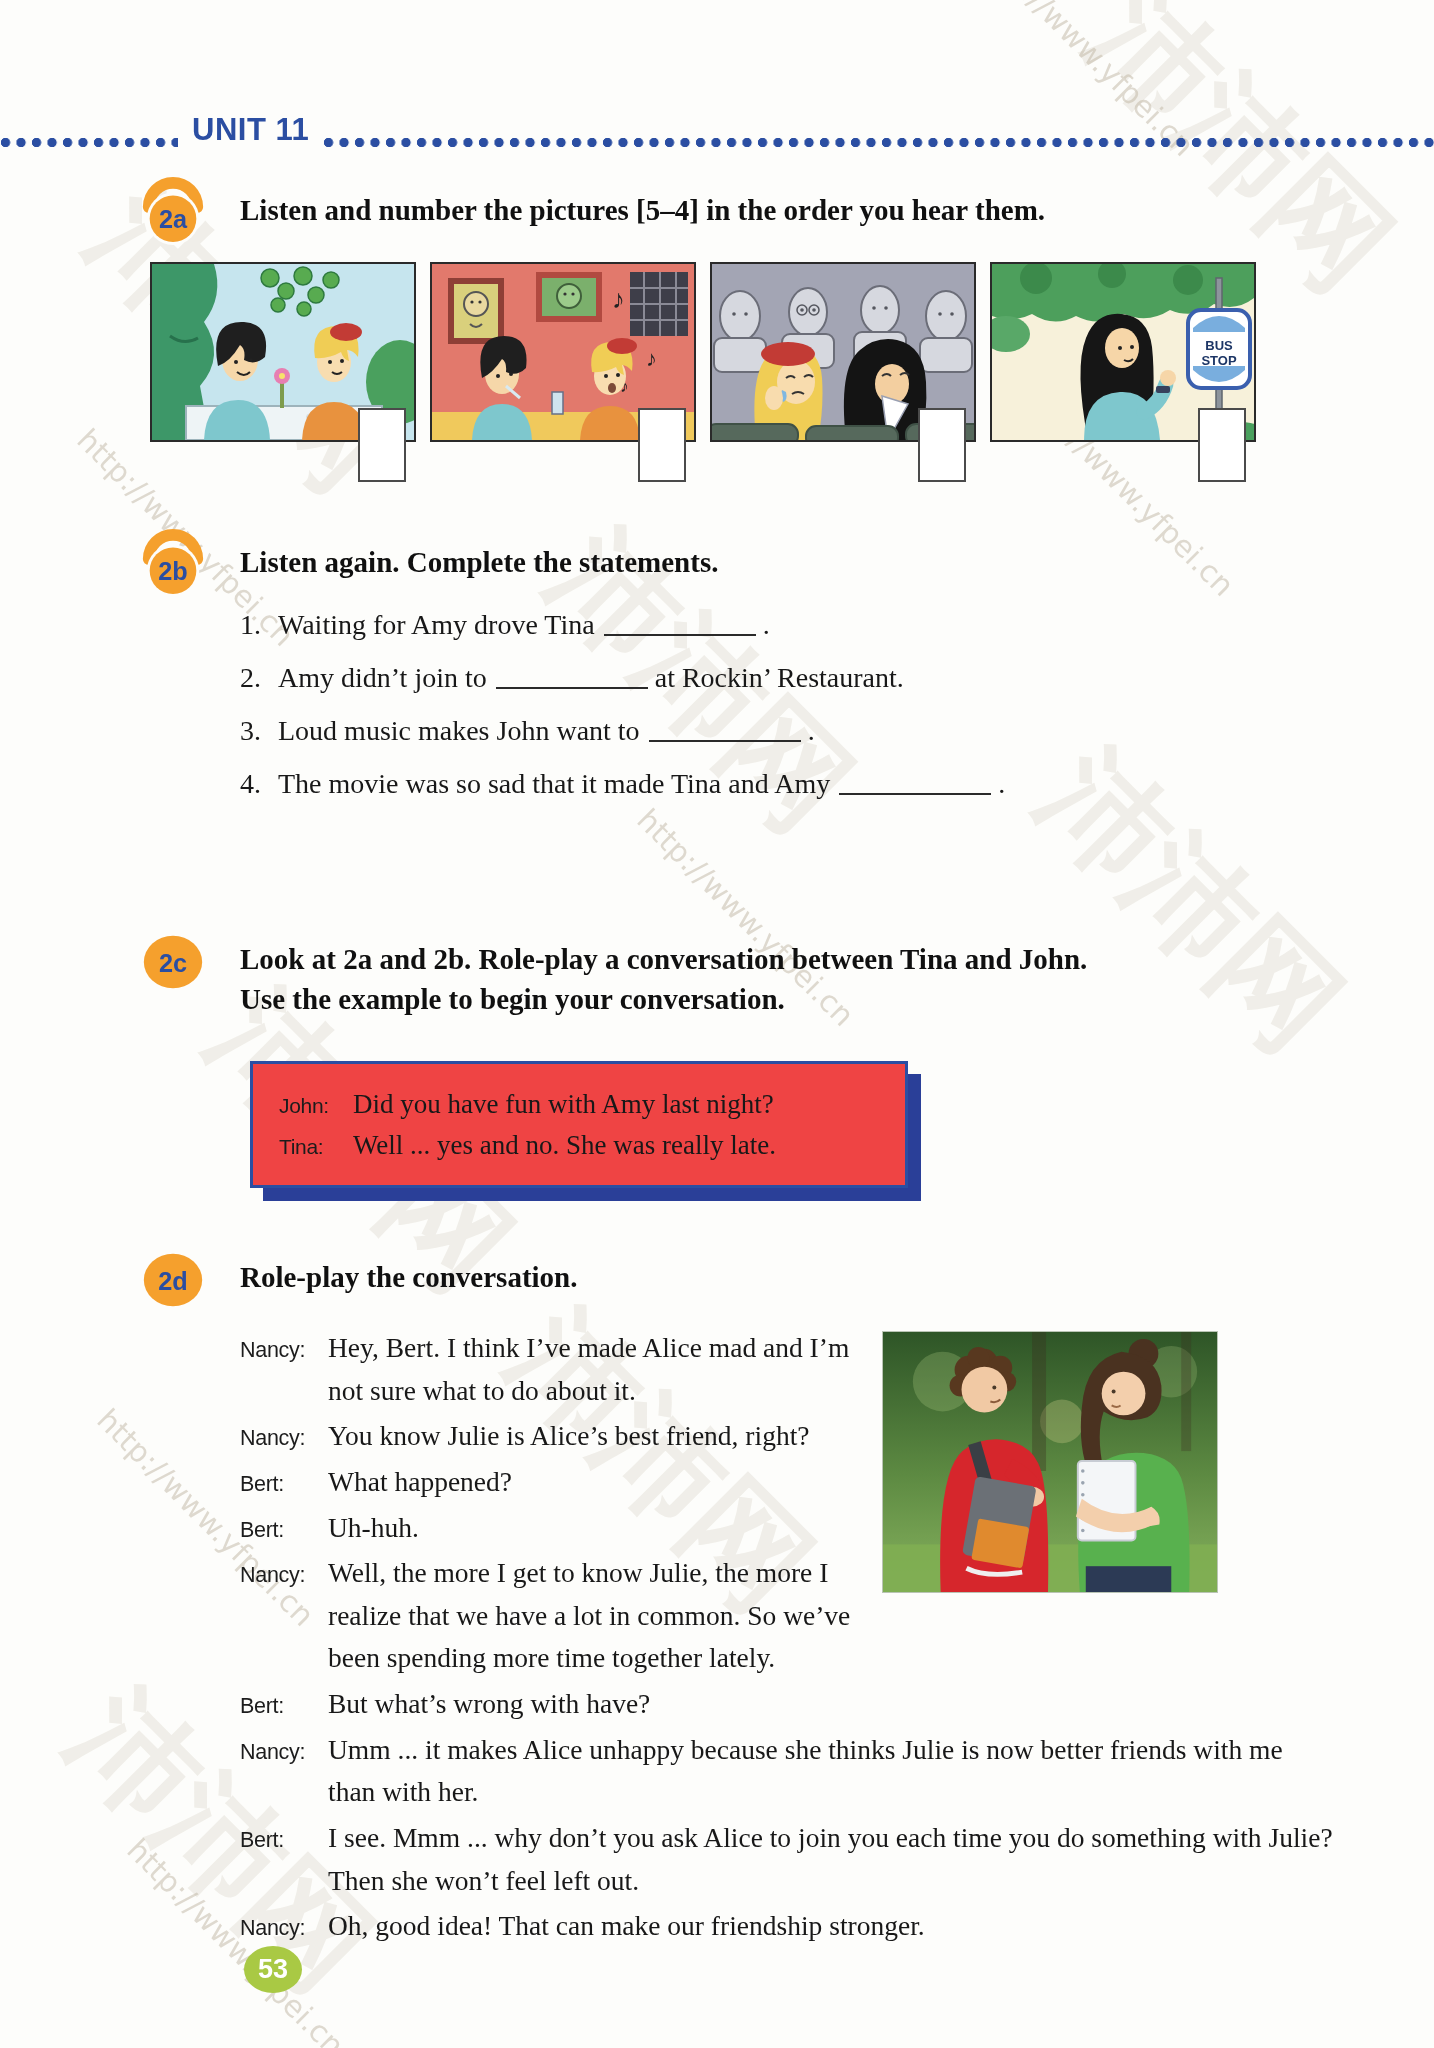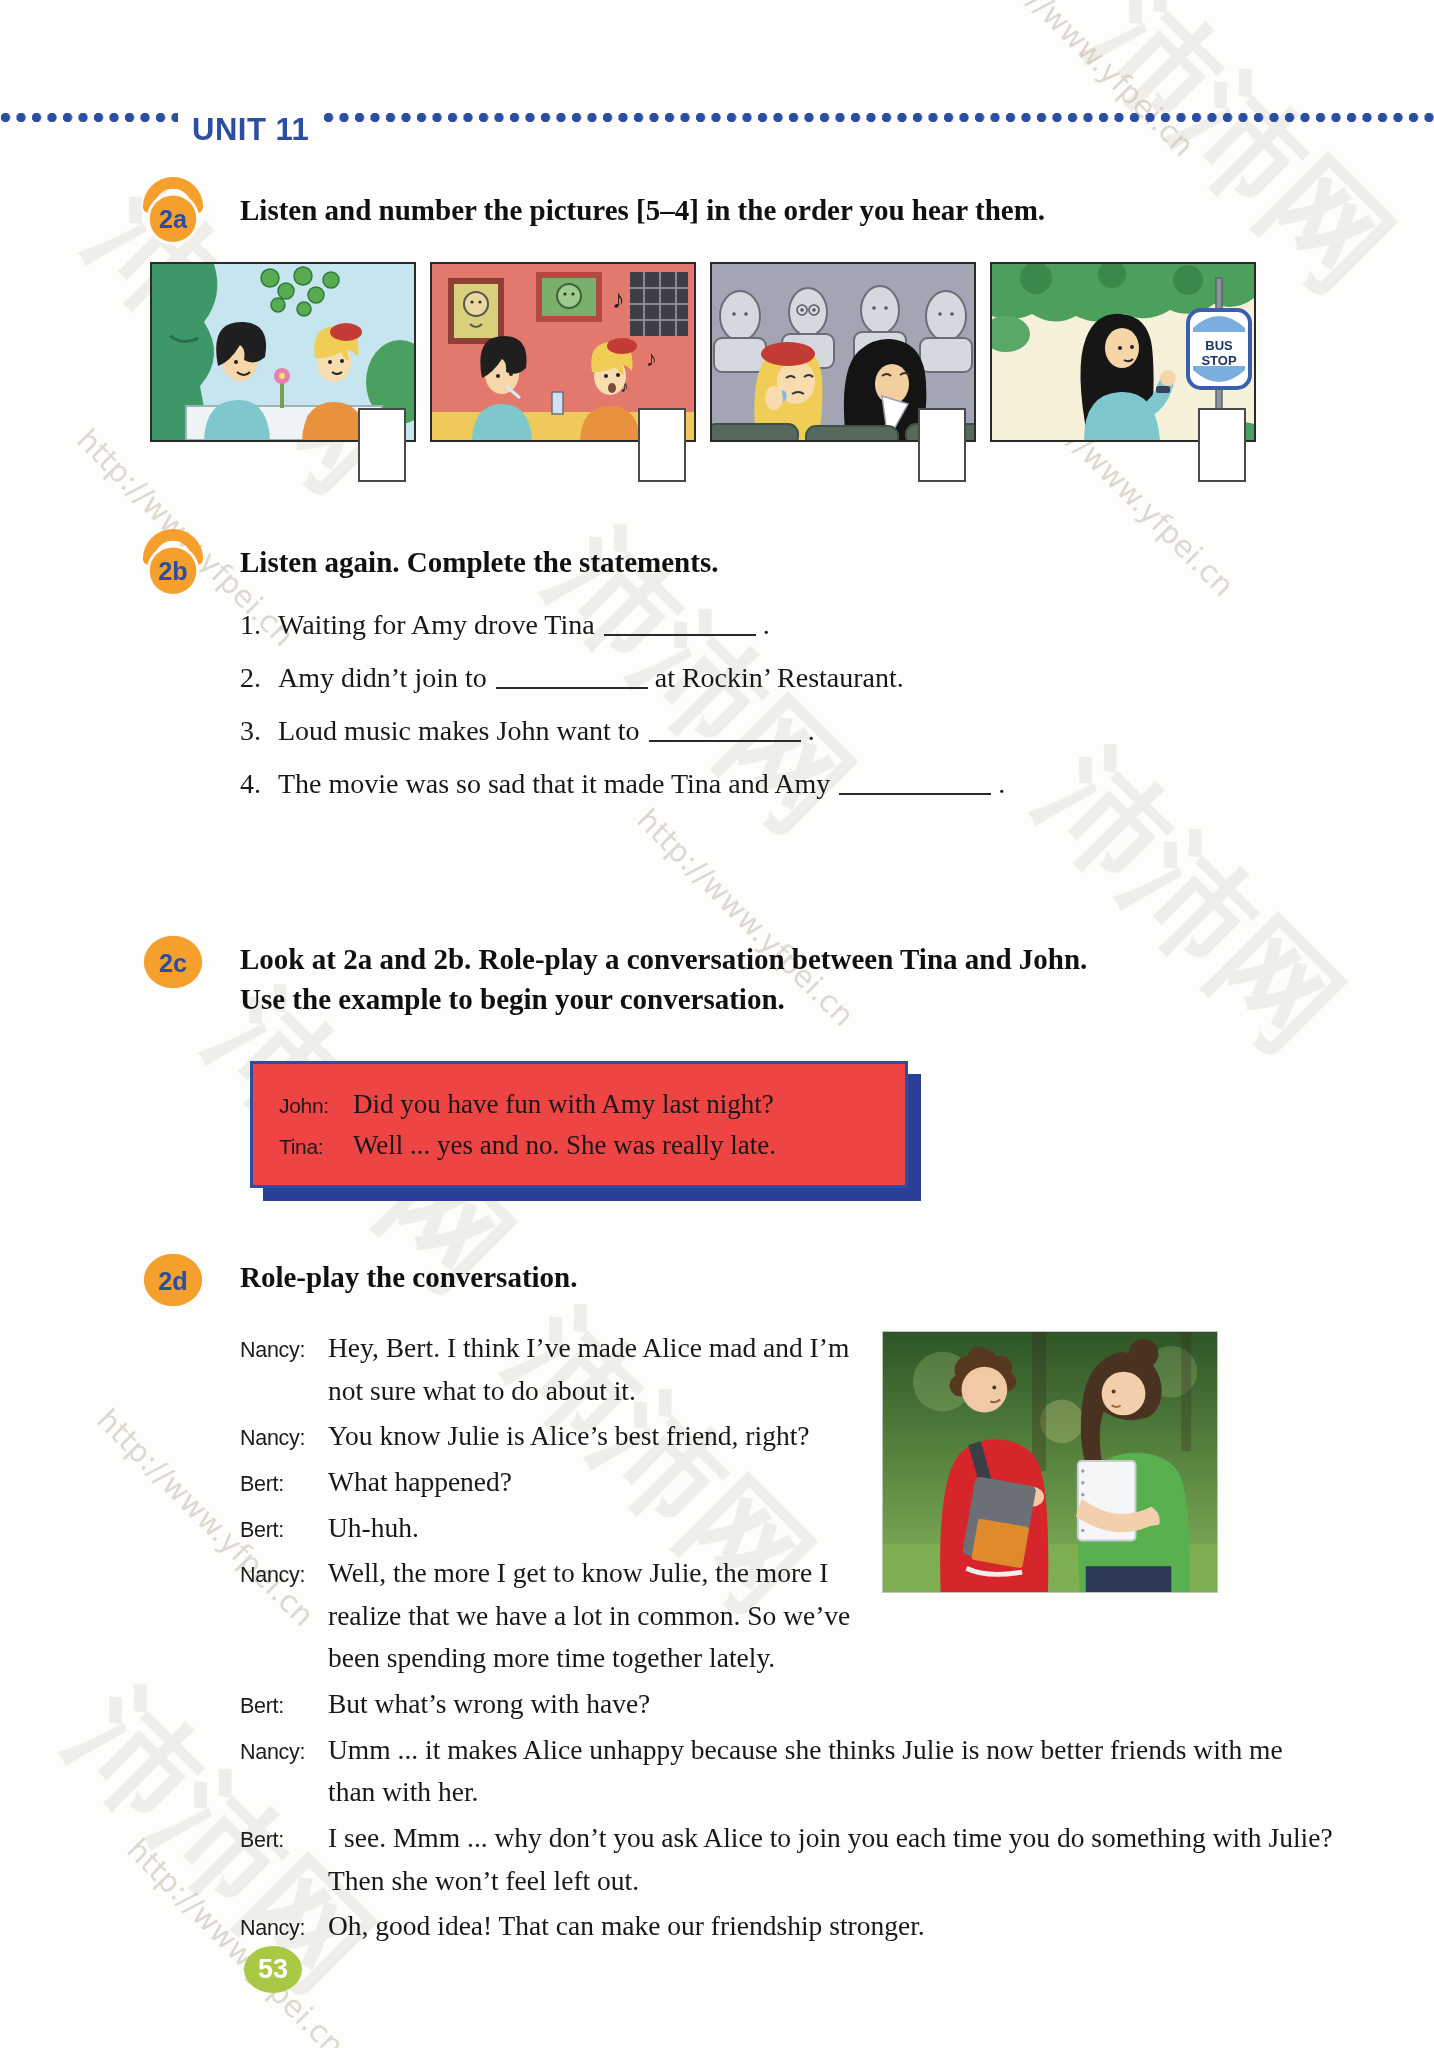--- a/index.html
+++ b/index.html
@@ -17,21 +17,21 @@
     transform:rotate(45deg);
     font-family:"DejaVu Sans", sans-serif;
     color:rgba(190,178,158,0.30);
     pointer-events:none;
     white-space:nowrap;
     z-index:0;
   }
   .wm.big { font-size:120px; font-weight:bold; color:rgba(195,185,168,0.22); }
   .wm.url { font-size:30px; color:rgba(185,173,152,0.45); }
   
-  .unit-header { position:absolute; top:112px; left:0; right:0; display:flex; align-items:flex-start; z-index:2; }
+  .unit-header { position:absolute; top:112px; left:0; right:0; display:flex; align-items:flex-end; z-index:2; }
   .dots { height:11px; background-image:radial-gradient(circle at 5.5px 5.5px, #2b4ea2 4.4px, rgba(0,0,0,0) 5px); background-size:15.5px 11px; background-repeat:repeat-x; }
   .dots.left { width:178px; }
   .dots.right { flex:1; }
   .unit-title { font-family:"Liberation Sans", sans-serif; font-weight:bold; font-size:31px; color:#2b4ea2; margin:0 14px; letter-spacing:0.5px; }
   
   .section { position:absolute; left:138px; right:40px; display:flex; z-index:2; }
   #sec2a { top:176px; }
   #sec2b { top:528px; }
   #sec2c { top:925px; }
   #sec2d { top:1243px; }

